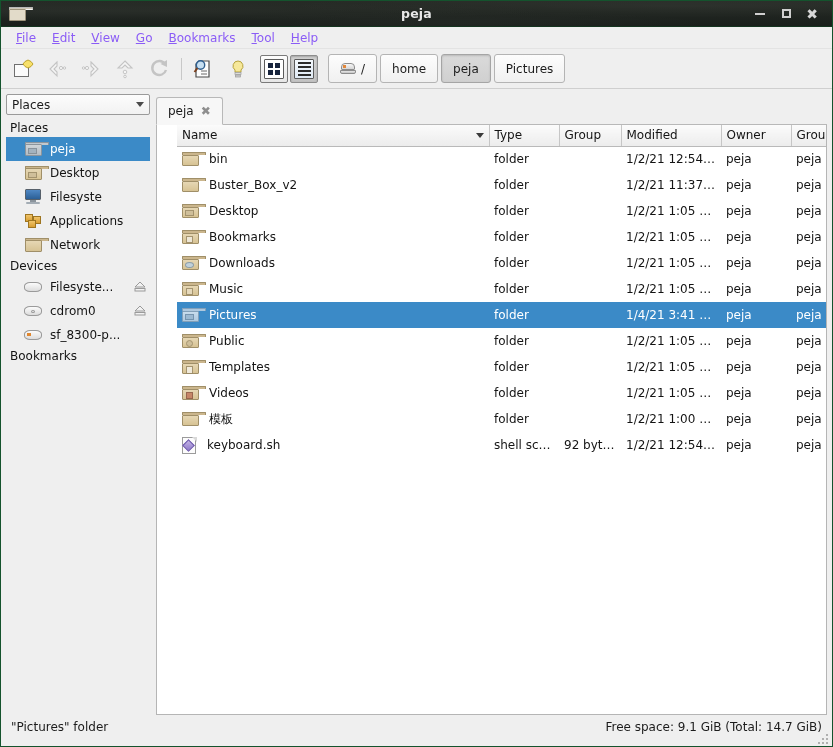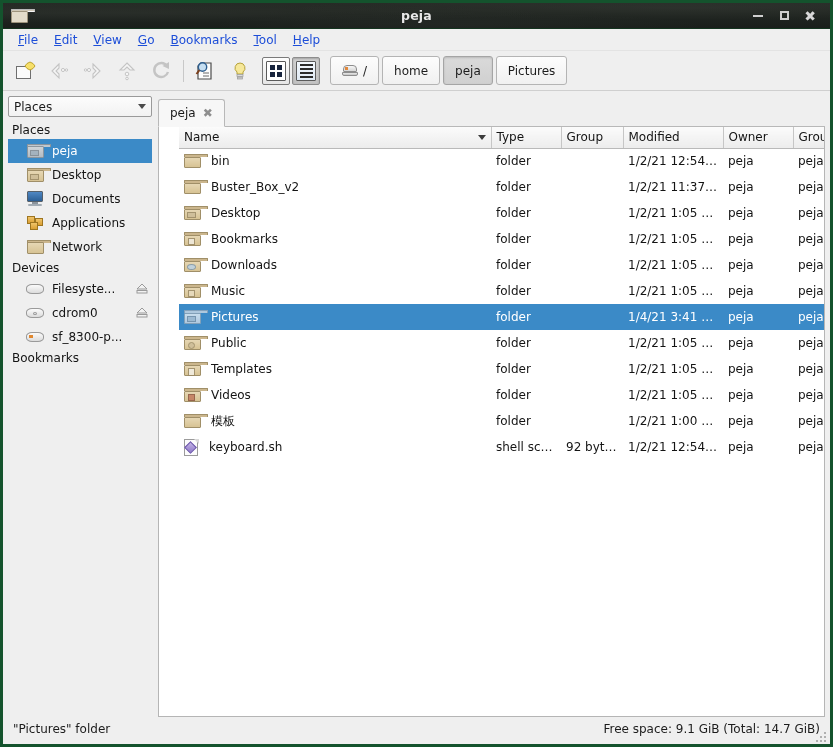--- a/index.html
+++ b/index.html
@@ -13,21 +13,21 @@
     font-size: 12px;
     color: #1a1a1a;
     -webkit-font-smoothing: antialiased;
   }
   .window {
     position: relative;
     width: 833px;
     height: 747px;
     box-sizing: border-box;
     background: #efefef;
-    border: 3px solid #14532d;
+    border: 1px solid #14532d;
     overflow: hidden;
   }
 
   
   .titlebar {
     position: relative;
     height: 25px;
     background: #1e2420;
     background-image:
        radial-gradient(ellipse at 12% 40%, rgba(255,255,255,0.035), rgba(255,255,255,0) 45%),
@@ -93,21 +93,21 @@
     height: 21px;
     background: #efefef;
     display: flex;
     align-items: center;
     padding-left: 7px;
     border-bottom: 1px solid #e3e3e3;
   }
   .menuitem {
     padding: 2px 8px;
     font-size: 12px;
-    color: #1d4ed8;
+    color: #8b5cf6;
     cursor: default;
     white-space: nowrap;
   }
   .menuitem u { text-decoration: underline; }
 
   
   .toolbar {
     height: 39px;
     background: #efefef;
     display: flex;
@@ -672,21 +672,21 @@
         </div>
 
         <div class="placerow">
           <span class="ico">
             <span class="monitor" style="position:absolute;left:0;top:0;">
               <span class="scr"></span>
                 <span class="stand"></span>
                 <span class="foot"></span>
             </span>
           </span>
-          <span class="lbl">Documents</span>
+          <span class="lbl">Filesyste</span>
         </div>
 
         <div class="placerow">
           <span class="ico">
             <span class="appsico" style="position:absolute;left:1px;top:1px;">
                 <i></i>
                 <i></i>
                 <i></i>
               </span>
           </span>

